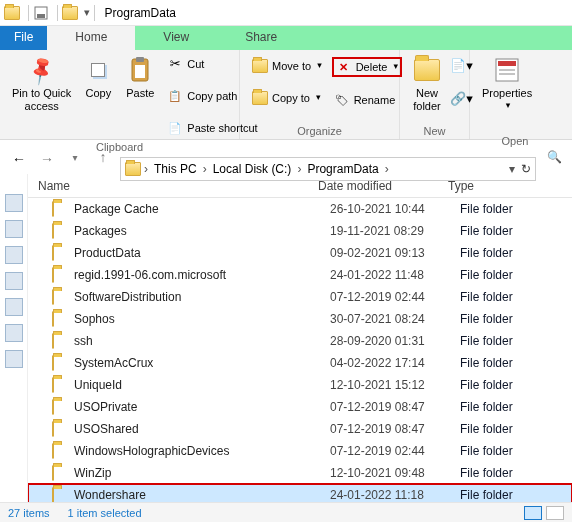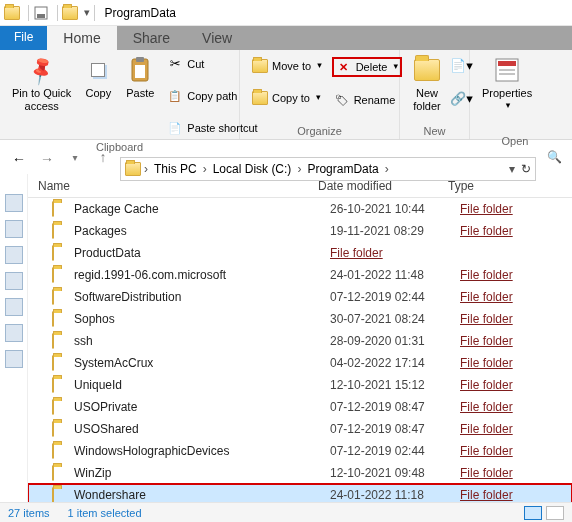--- a/index.html
+++ b/index.html
@@ -5,23 +5,23 @@
 * { box-sizing: border-box; margin: 0; padding: 0; }
 body { font-family: "Segoe UI", Tahoma, sans-serif; font-size: 12px; color: #000; background: #fff; width: 572px; height: 522px; overflow: hidden; position: relative; }
 
 
 .titlebar { height: 26px; background: #fff; border-bottom: 1px solid #e5e5e5; display: flex; align-items: center; padding: 0 4px; font-size: 12px; }
 .tb-icon { width: 16px; height: 16px; display: inline-flex; align-items: center; justify-content: center; margin-right: 4px; }
 .tb-sep { width: 1px; height: 16px; background: #ccc; margin: 0 4px; }
 .tb-title { margin-left: 6px; }
 
 
-.tabsrow { height: 24px; background: #a3a3a3; display: flex; align-items: stretch; }
+.tabsrow { height: 24px; background: #86efac; display: flex; align-items: stretch; }
 .filetab { background: #1979ca; color: #fff; padding: 4px 14px; font-size: 12px; cursor: pointer; }
-.rtab { padding: 4px 16px; font-size: 14px; color: #444; cursor: pointer; }
+.rtab { padding: 4px 28px; font-size: 12px; color: #444; cursor: pointer; }
 .rtab.active { background: #f3f3f3; }
 
 
 .ribbon { background: #f3f3f3; height: 90px; border-bottom: 1px solid #dadada; display: flex; position: relative; }
 .rgroup { display: flex; flex-direction: column; justify-content: space-between; padding: 3px 6px 2px; border-right: 1px solid #e1e1e1; }
 .rgroup-inner { display: flex; flex: 1; align-items: flex-start; }
 .rgroup-label { text-align: center; font-size: 11px; color: #666; padding-top: 2px; }
 .big-btn { display: flex; flex-direction: column; align-items: center; padding: 2px 6px; cursor: pointer; text-align: center; font-size: 11px; line-height: 1.15; }
 .big-btn .ic { width: 30px; height: 30px; display: flex; align-items: center; justify-content: center; margin-bottom: 2px; }
 .smallcol { display: flex; flex-direction: column; gap: 14px; padding: 2px 4px; }
@@ -49,21 +49,21 @@
 .filelist { flex: 1; overflow: hidden; position: relative; }
 .listhead { display: flex; border-bottom: 1px solid #e5e5e5; height: 24px; align-items: center; color: #444; font-size: 12px; padding-left: 10px; }
 .col-name { width: 280px; }
 .col-date { width: 130px; }
 .col-type { width: 100px; }
 .rows { overflow-y: auto; height: calc(100% - 24px); }
 .row { display: flex; align-items: center; height: 22px; padding-left: 24px; font-size: 12px; color: #222; }
 .row .fldicon { width: 16px; height: 14px; margin-right: 6px; }
 .row .rname { width: 256px; overflow: hidden; white-space: nowrap; text-overflow: ellipsis; }
 .row .rdate { width: 130px; color: #444; }
-.row .rtype { width: 100px; color: #7f1d1d; text-decoration: underline; }
+.row .rtype { width: 100px; color: #0f172a; }
 .row.sel { background: #cde8ff; }
 .row.sel.box { outline: 2px solid #d40000; outline-offset: -1px; }
 
 
 .status { position: absolute; bottom: 0; left: 0; right: 0; height: 20px; background: #f5f5f5; display: flex; align-items: center; padding: 0 8px; font-size: 11px; color: #1979ca; gap: 18px; border-top: 1px solid #e5e5e5; margin-top: 8px; }
 .status-right { margin-left: auto; display: flex; gap: 4px; }
 .viewbtn { width: 18px; height: 14px; border: 1px solid #bbb; background: #fff; }
 .viewbtn.active { background: #cde8ff; border-color: #1979ca; }
 
 
@@ -96,22 +96,22 @@
       <span class="folder-sm"></span>
     </span>
   <span style="font-size:11px;color:#555;margin-left:2px;">▾</span>
   <span class="tb-sep"></span>
   <span class="tb-title">ProgramData</span>
 </div>
 
 <div class="tabsrow">
   <div class="filetab">File</div>
   <div class="rtab active">Home</div>
+  <div class="rtab">View</div>
   <div class="rtab">Share</div>
-  <div class="rtab">View</div>
 </div>
 
 <div class="ribbon">
 
   <div class="rgroup" style="width:240px;">
     <div class="rgroup-inner">
       <div class="big-btn">
         <span class="ic pin">📌</span>
         <span style="white-space:pre;">Pin to Quick
 access</span>
@@ -268,20 +268,21 @@
         </div>
         <div class="row">
           <span class="fldicon"><span class="folder-sm"></span></span>
           <span class="rname">Packages</span>
           <span class="rdate">19-11-2021 08:29</span>
           <span class="rtype">File folder</span>
         </div>
         <div class="row">
           <span class="fldicon"><span class="folder-sm"></span></span>
           <span class="rname">ProductData</span>
+          <span class="rdate">09-02-2021 09:13</span>
           <span class="rtype">File folder</span>
         </div>
         <div class="row">
           <span class="fldicon"><span class="folder-sm"></span></span>
           <span class="rname">regid.1991-06.com.microsoft</span>
           <span class="rdate">24-01-2022 11:48</span>
           <span class="rtype">File folder</span>
         </div>
         <div class="row">
           <span class="fldicon"><span class="folder-sm"></span></span>

